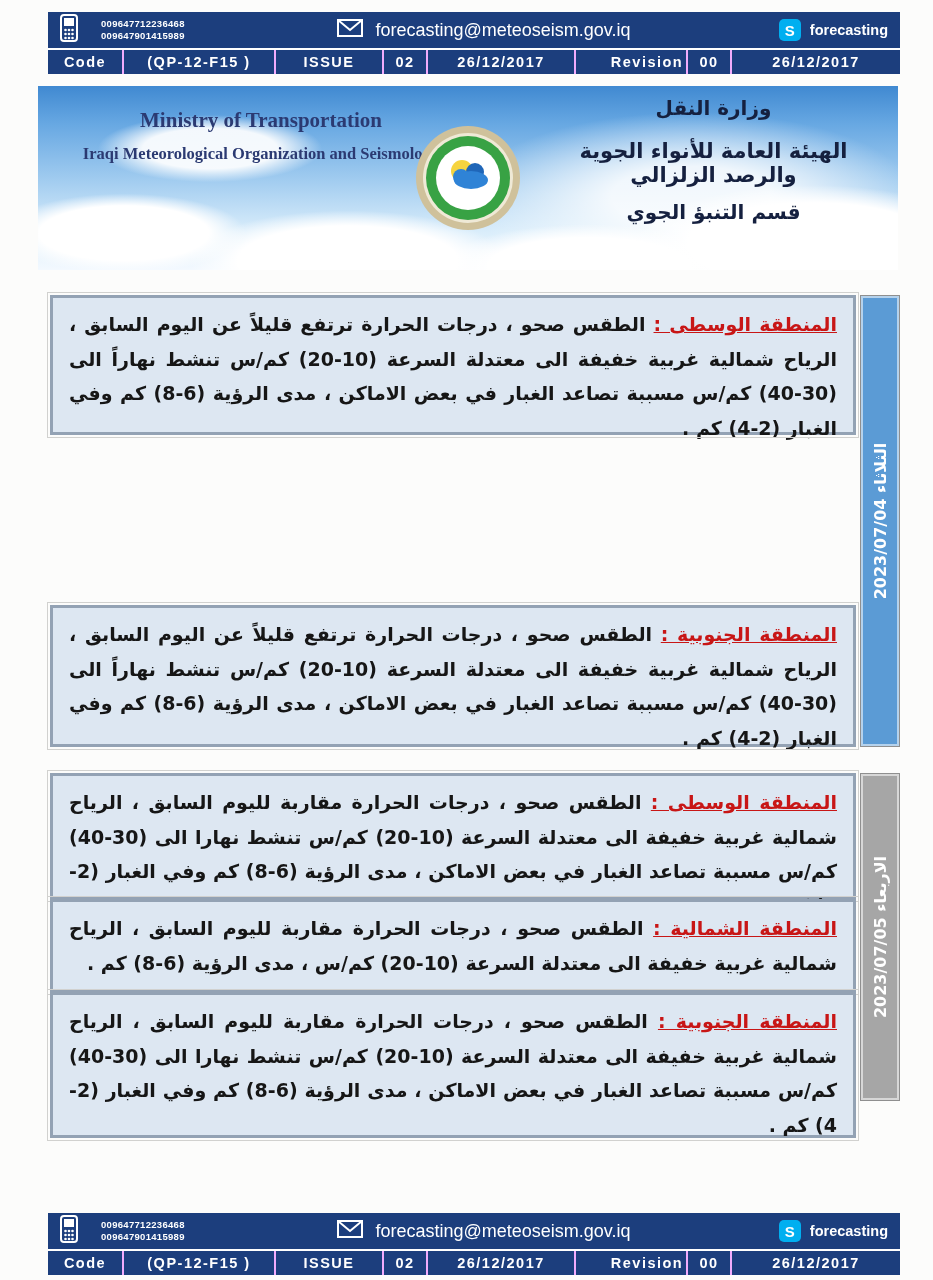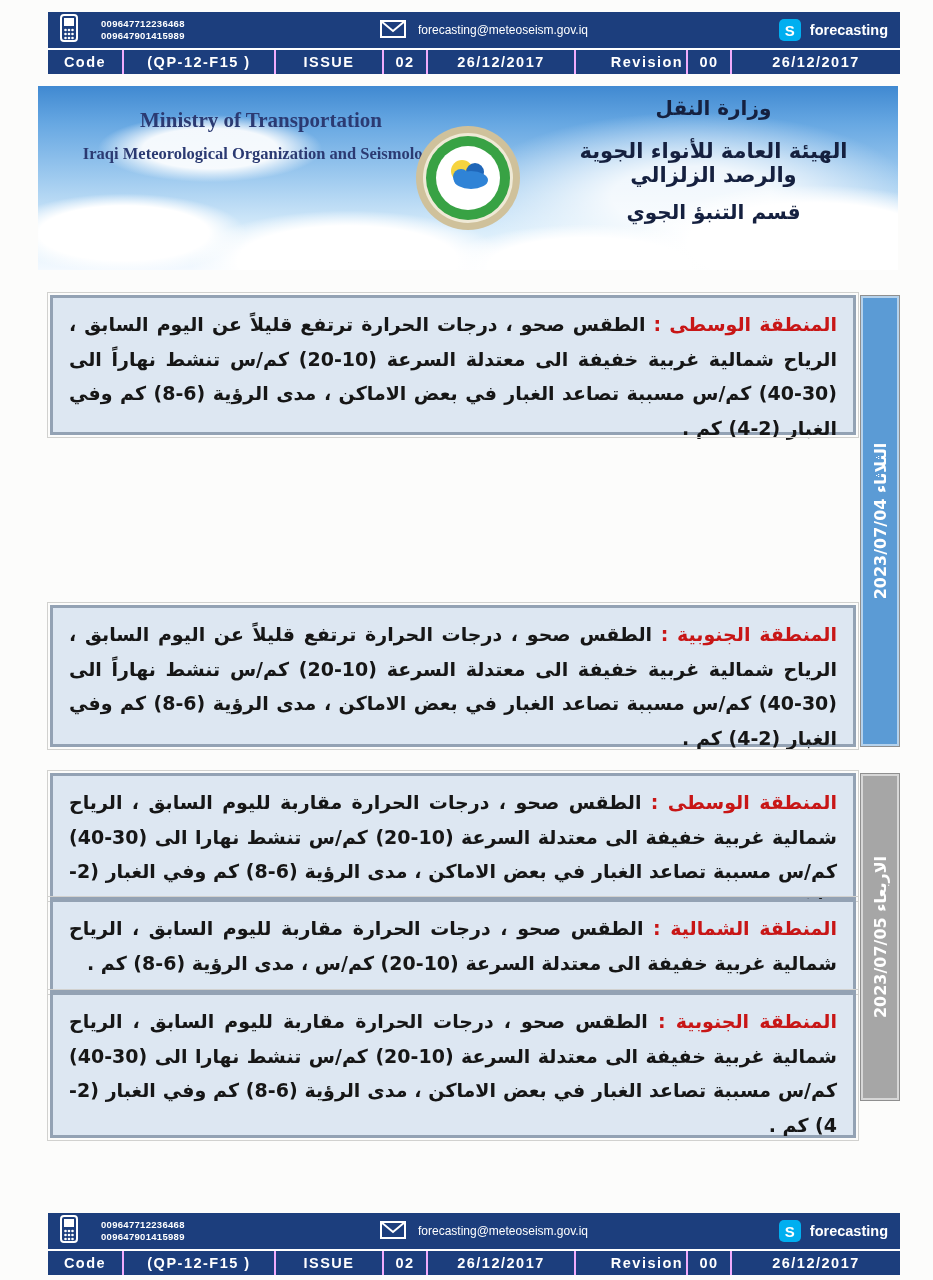--- a/index.html
+++ b/index.html
@@ -9,21 +9,21 @@
   
   .bars{position:absolute;left:48px;width:852px;}
   .top-bars{top:12px;}
   .bottom-bars{top:1213px;}
   .contact-bar{height:36px;background:#1c3e7d;display:flex;align-items:center;
                padding:0 12px;box-sizing:border-box;}
   .phone-block{display:flex;align-items:center;gap:23px;width:235px;}
   .phone-nums{display:flex;flex-direction:column;color:#fff;font-size:9.5px;
               line-height:1.3;font-weight:bold;letter-spacing:.3px;}
   .email-block{flex:1;display:flex;align-items:center;justify-content:center;gap:12px;
-               color:#fff;font-size:12px;}
+               color:#fff;font-size:18px;}
   .skype-block{width:215px;display:flex;align-items:center;justify-content:flex-end;gap:9px;
                color:#fff;font-size:14.5px;font-weight:bold;}
   .skype-icon{width:22px;height:22px;background:#00aff0;border-radius:5px;color:#fff;
               font-weight:bold;font-size:15px;display:flex;align-items:center;justify-content:center;}
   .code-bar{height:26px;background:#1c3e7d;border-top:2px solid #fff;display:flex;box-sizing:border-box;}
   .code-cell{display:flex;align-items:center;justify-content:center;color:#fff;font-weight:bold;
              font-size:14.5px;letter-spacing:1.5px;border-left:2px solid #f0abfc;box-sizing:border-box;
              white-space:nowrap;}
   .code-cell:first-child{border-left:none;}
   .cw1{width:74px;} .cw2{width:152px;} .cw3{width:108px;} .cw4{width:44px;}
@@ -55,21 +55,21 @@
   .day-section{position:absolute;left:50px;width:850px;display:flex;gap:4px;}
   .tuesday-section{top:295px;height:452px;}
   .wednesday-section{top:773px;height:328px;}
   .boxes{flex:1;display:flex;flex-direction:column;justify-content:space-between;min-width:0;}
   .fbox{box-sizing:border-box;background:#dde7f2;border:3px solid #93a2b4;
         outline:1px solid #d1d1cf;outline-offset:2px;padding:9px 16px;direction:rtl;}
   .t1{height:140px;} .t2{height:142px;} .t3{height:142px;}
   .w1{height:126px;} .w2{height:132px;} .w3{height:146px;}
   .ftext{margin:0;font-size:19px;font-weight:bold;color:#161616;line-height:1.82;
          text-align:justify;font-family:"DejaVu Sans",sans-serif;}
-  .region{color:#c81616;}
+  .region{color:#c81616;text-decoration:underline;}
 
   .rail{width:40px;position:relative;border:1px solid #8f8f8f;box-sizing:border-box;
         box-shadow:inset 0 0 0 2px rgba(255,255,255,.55);}
   .rail-label{position:absolute;left:50%;top:50%;
               transform:translate(-50%,-50%) rotate(-90deg);white-space:nowrap;
               color:#fff;font-weight:bold;font-size:16px;direction:rtl;
               font-family:"DejaVu Sans",sans-serif;letter-spacing:.5px;}
 </style>
 </head>
 <body>

